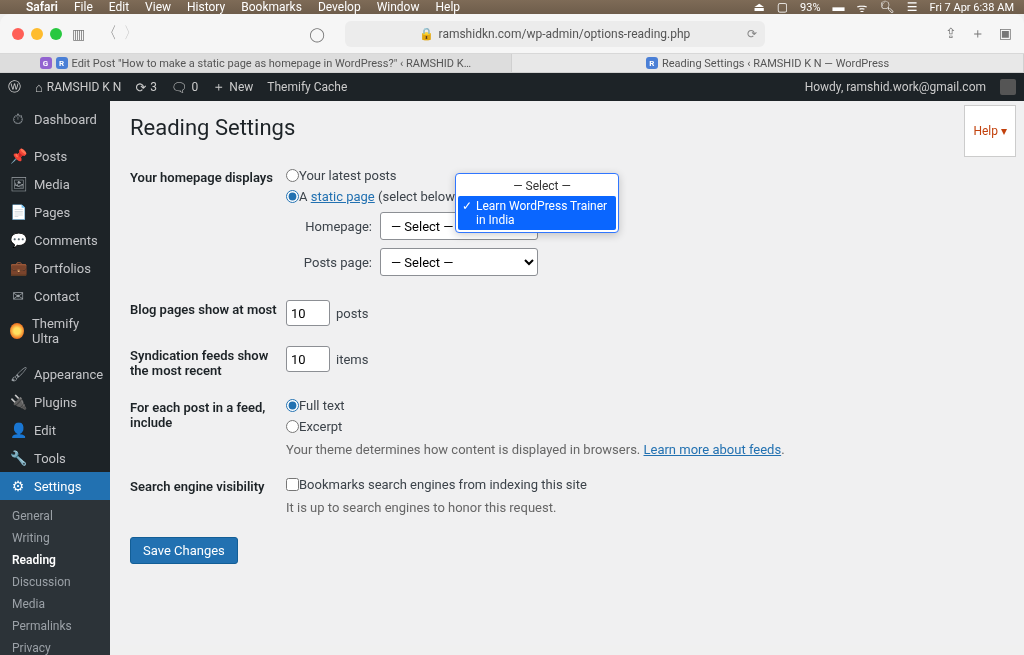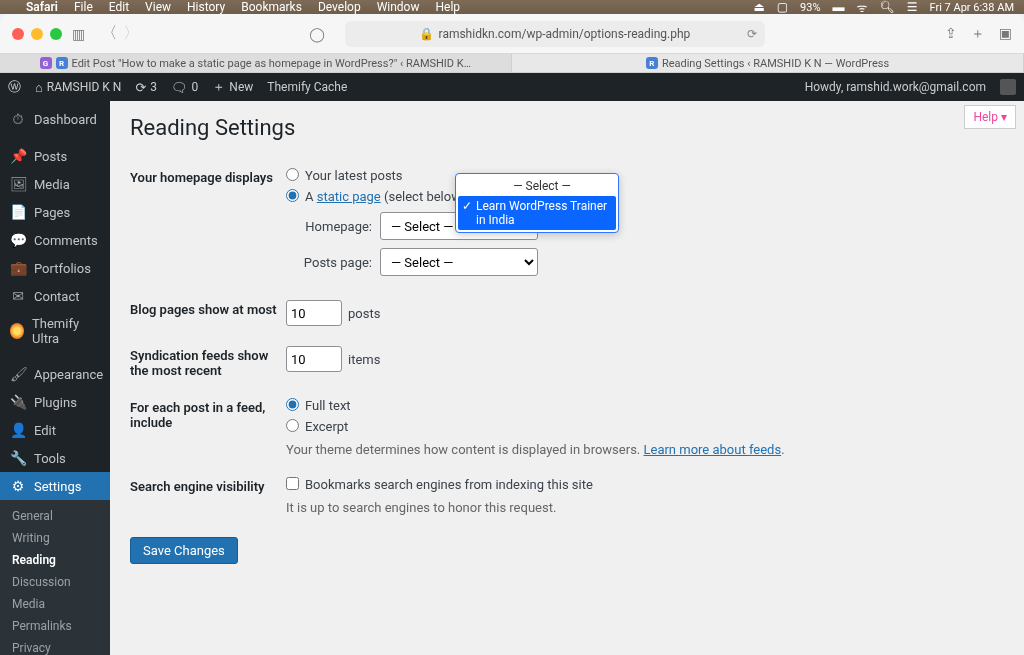--- a/index.html
+++ b/index.html
@@ -47,31 +47,31 @@
 .wp-side .mitem.current { background:#2271b1; color:#fff; position:relative;}
 .wp-side .mitem.current .ico { color:#fff; }
 .wp-side .mitem.current::after { content:""; position:absolute; right:-6px; top:50%; transform:translateY(-50%); border:6px solid transparent; border-right-color:#f0f0f1; }
 .wp-side .sub { padding:5px 0 8px 0; background:#2c3338; }
 .wp-side .sub a { display:block; padding:4px 12px; color:#9ba1a7; font-size:12px; text-decoration:none; }
 .wp-side .sub a.cur { color:#fff; font-weight:600; }
 .themify-ico { width:16px; height:16px; background:radial-gradient(circle,#ffdf60 30%,#f07522 70%); border-radius:50%; }
 
 
 .wp-content { flex:1; background:#f0f0f1; padding:14px 20px 20px 20px; overflow:auto; position:relative;}
-.help-tab { position:absolute; top:4px; right:8px; background:#fff; border:1px solid #ccc; font-size:12px; padding:4px 8px; color:#ec4899; }
+.help-tab { position:absolute; top:4px; right:8px; background:#fff; border:1px solid #ccc; font-size:12px; padding:18px 8px; color:#c2410c; }
 h1.page-title { font-size:22px; font-weight:400; color:#1d2327; margin-bottom:18px; }
 .form-row { display:flex; align-items:flex-start; padding:10px 0; font-size:13px; color:#3c434a;}
 .form-row .lbl { width:156px; font-weight:600; color:#1d2327; padding-top:2px;}
 .form-row .fld { flex:1; }
-.radio-row { display:flex; align-items:flex-start; gap:6px; margin-bottom:6px; }
+.radio-row { display:flex; align-items:center; margin-bottom:6px; }
 .radio-row input[type=radio]{ accent-color:#2271b1; }
 .alink { color:#2271b1; text-decoration:underline; }
 .sel-group { display:flex; align-items:center; gap:8px; margin:4px 0; font-size:13px;}
 select.wp { height:28px; width:158px; border:1px solid #8c8f94; border-radius:3px; font-size:13px; padding:0 6px; background:#fff;}
-.numbox { width:56px; height:26px; border:1px solid #8c8f94; border-radius:3px; text-align:left; padding:0 4px; font-size:13px;}
+.numbox { width:44px; height:26px; border:1px solid #8c8f94; border-radius:3px; text-align:left; padding:0 4px; font-size:13px;}
 .note { color:#666; font-size:13px; margin-top:8px; }
 .savebtn { background:#2271b1; color:#fff; border:1px solid #135e96; border-radius:3px; padding:5px 12px; font-size:13px; cursor:pointer; margin-top:12px;}
 
 
 .dd { position:absolute; left:345px; top:72px; width:164px; background:#fff; border:1px solid #3076ff; border-radius:4px; box-shadow:0 2px 8px rgba(0,0,0,.2); font-size:12px; padding:2px; z-index:50;}
 .dd .opt { padding:3px 8px 3px 18px; position:relative; color:#333;}
 .dd .opt.hi { background:#0a66ff; color:#fff; border-radius:2px;}
 .dd .opt.hi::before { content:"✓"; position:absolute; left:4px; }
 </style>
 </head>

